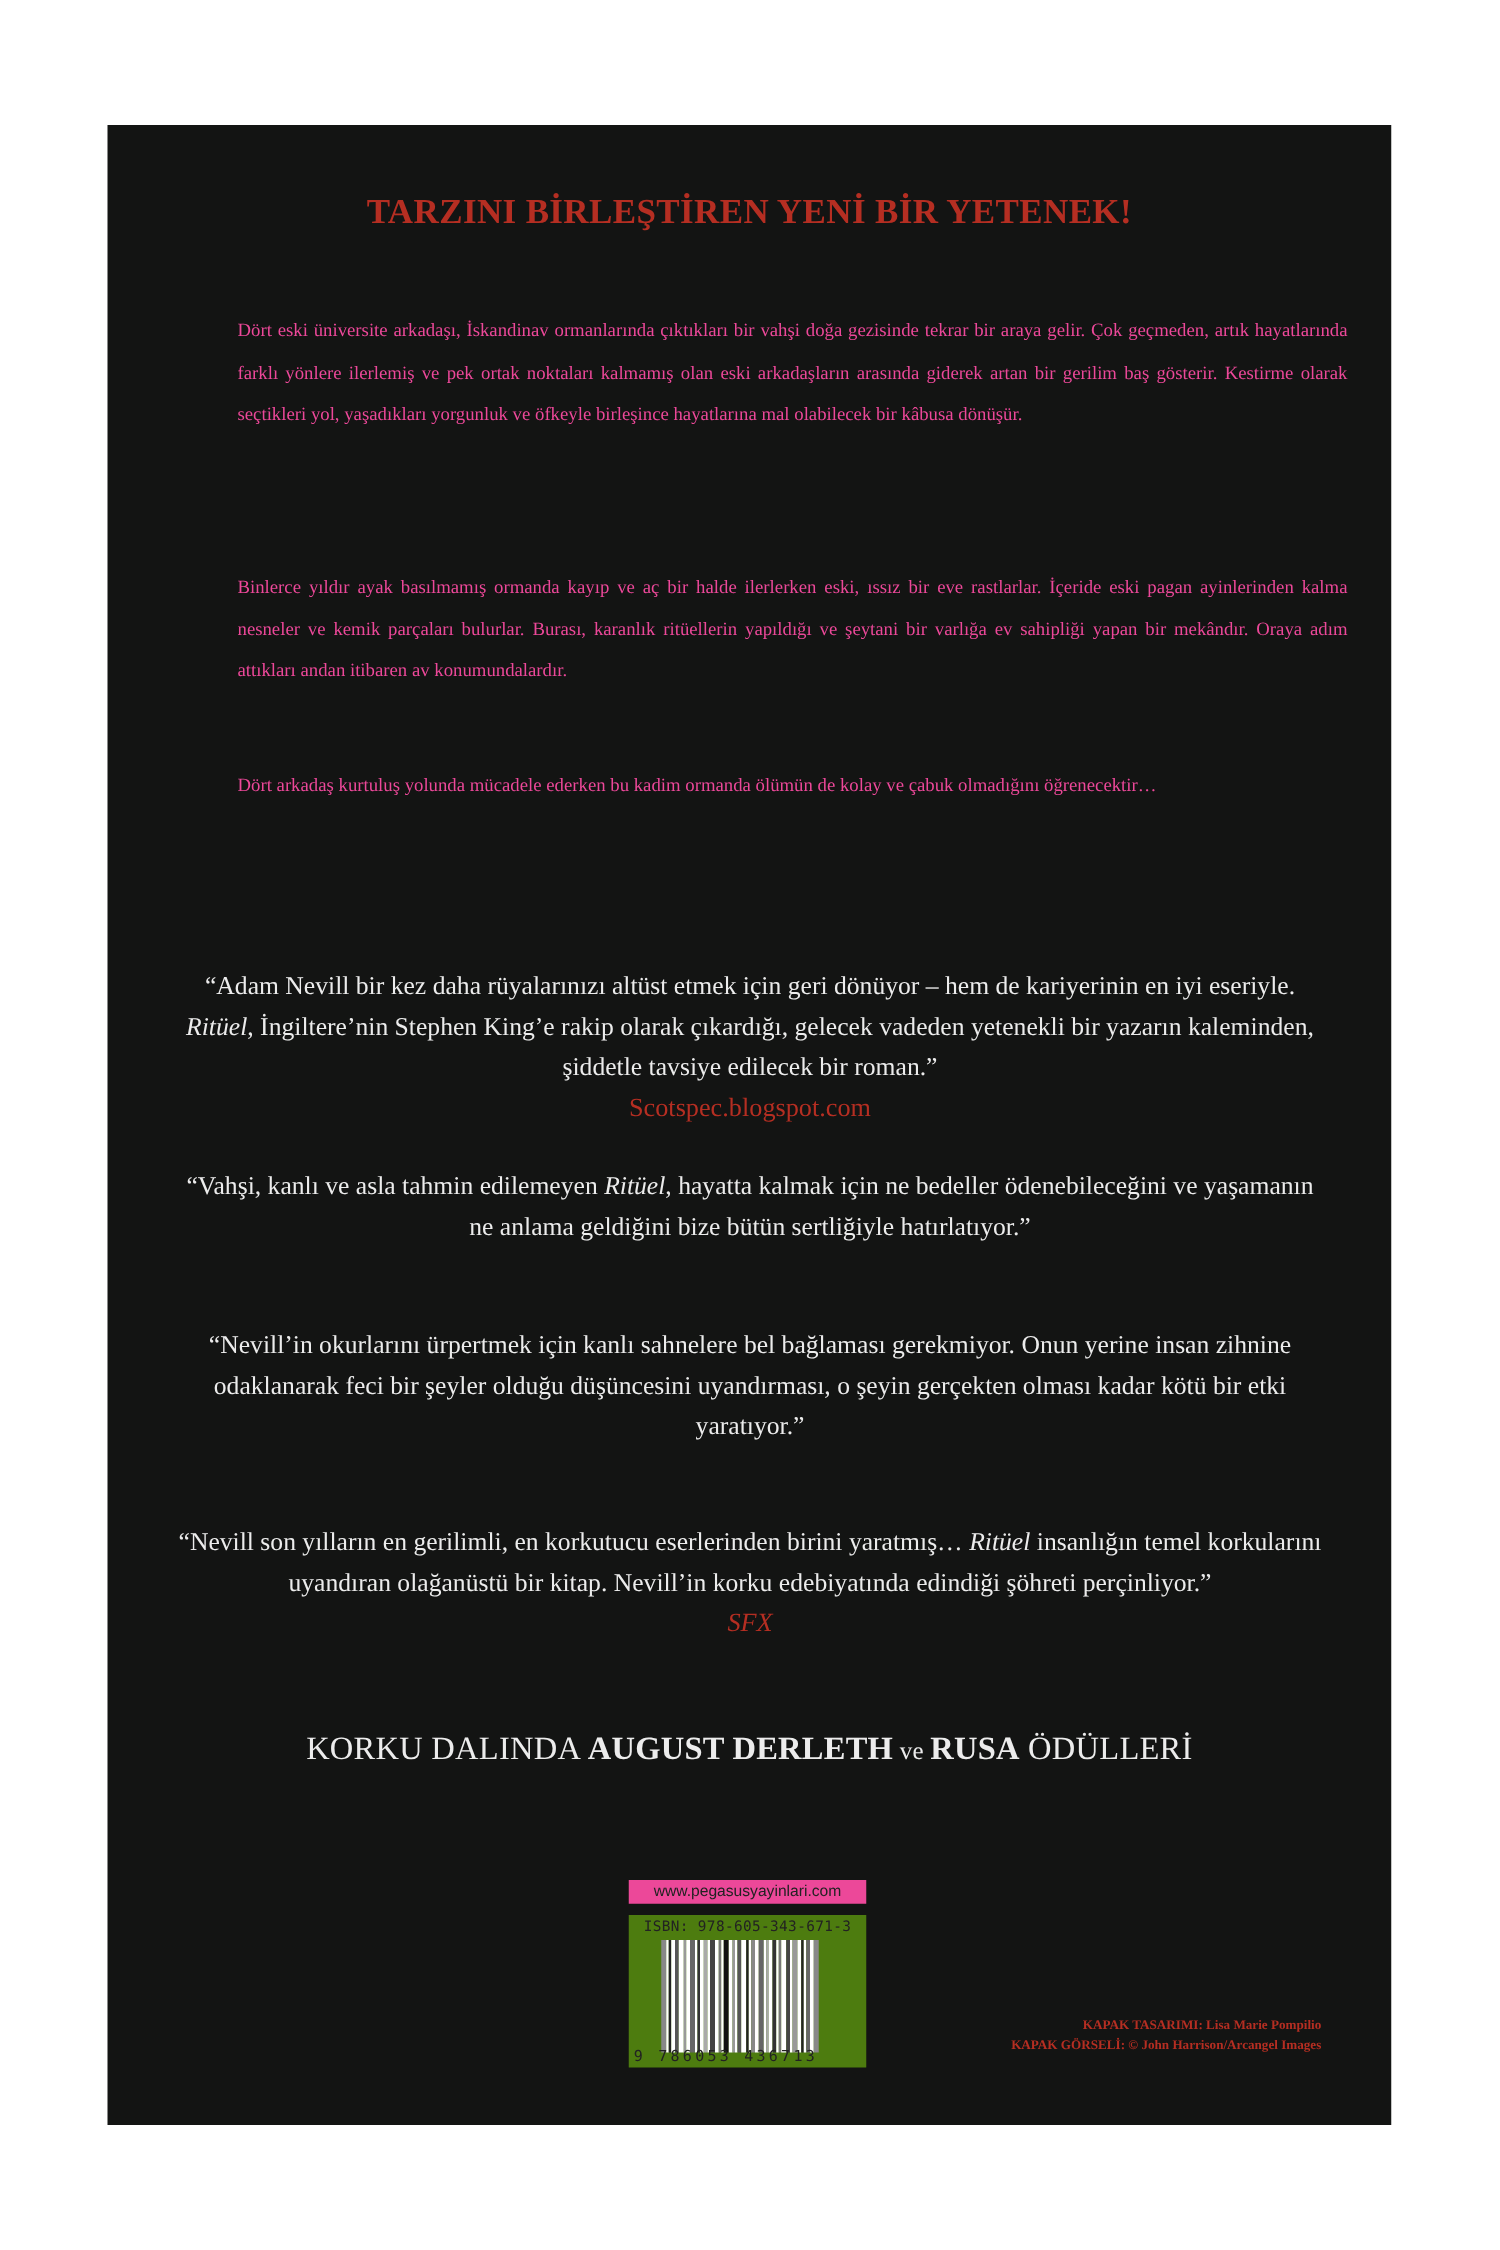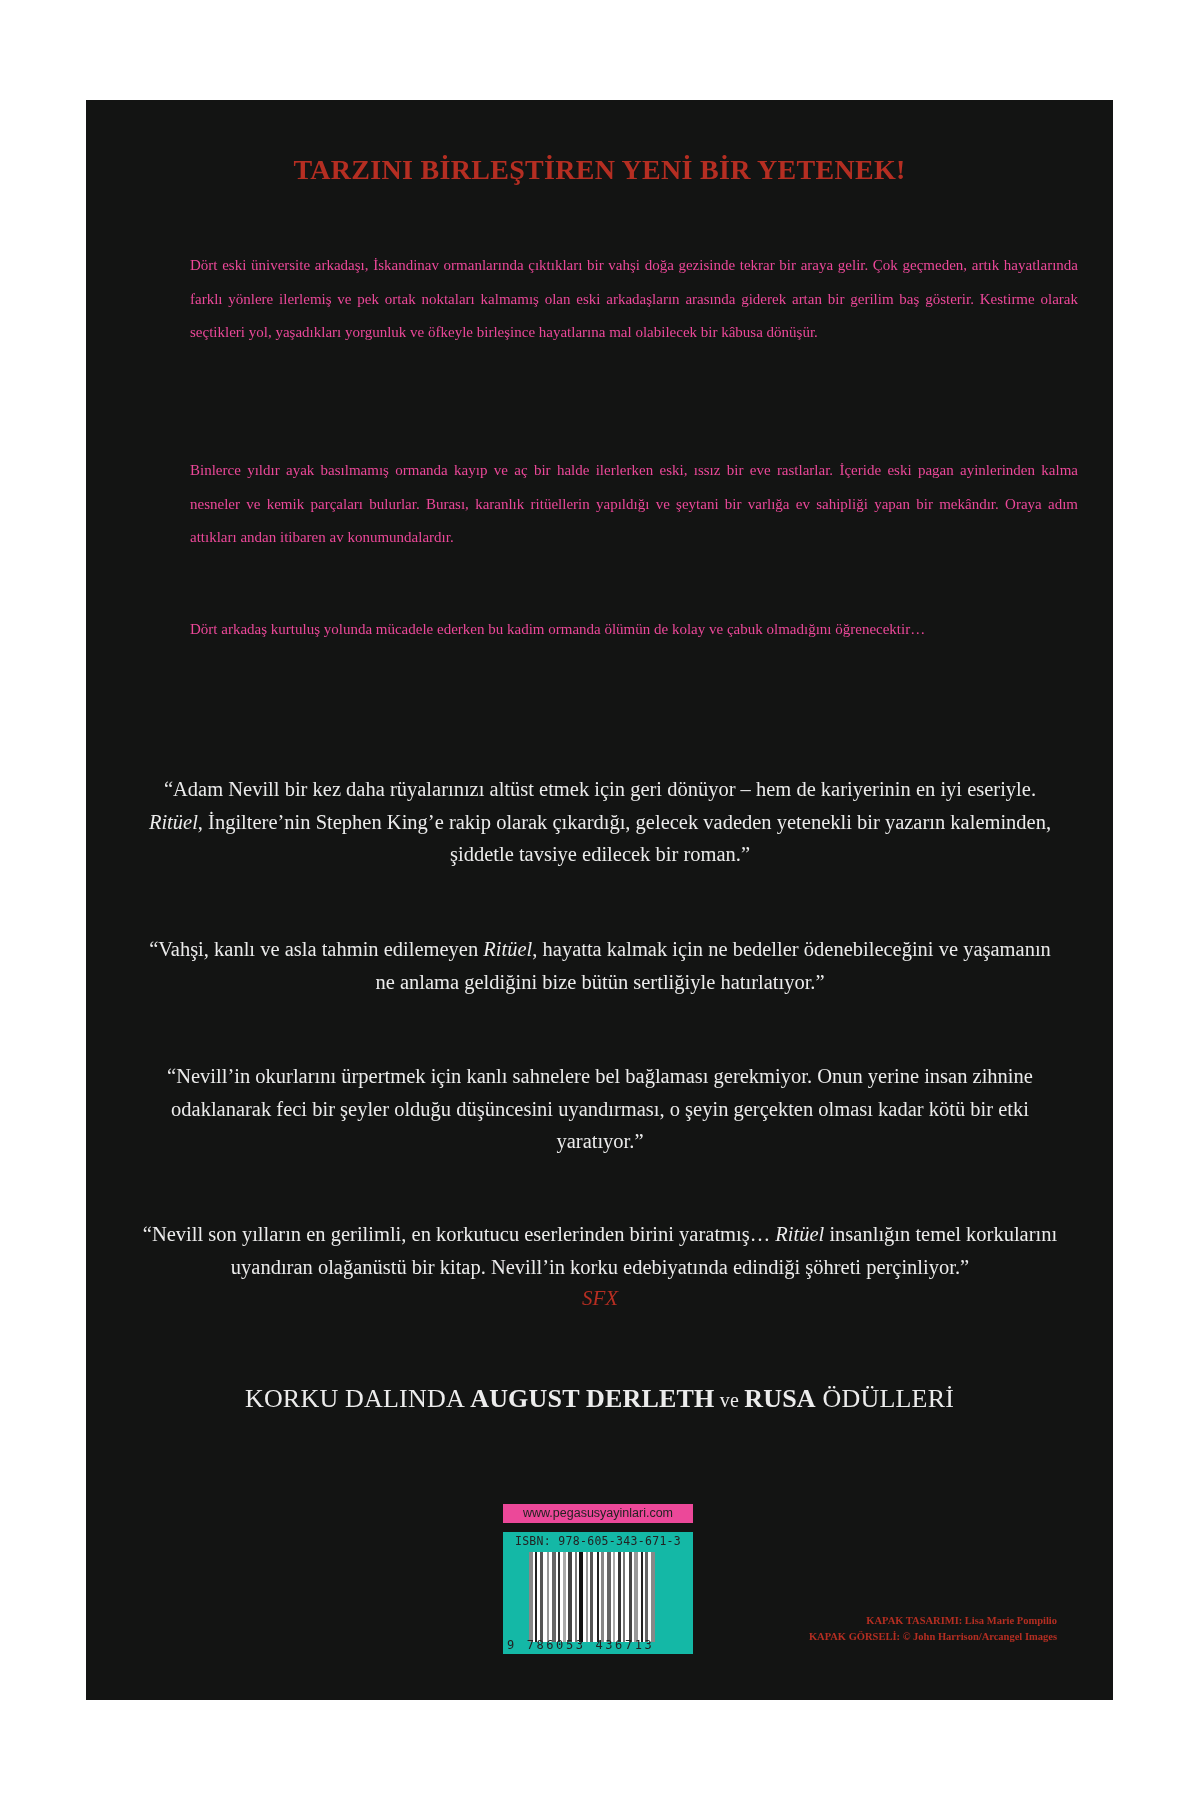--- a/index.html
+++ b/index.html
@@ -13,21 +13,21 @@
              text-align:justify;text-align-last:left;margin-left:34px;}
   .quote{left:140px;width:920px;color:#ececec;font-size:20.5px;line-height:32.5px;text-align:center;}
   .quote i{font-style:italic;}
   .attr{display:block;color:#b52e22;font-size:21px;line-height:30px;}
   .attr.it{font-style:italic;}
   .award{left:86px;width:1027px;text-align:center;color:#ececec;font-size:26px;top:1384px;letter-spacing:0.2px;}
   .award b{font-weight:bold;}
   .award .small{font-size:20px;}
   .url-box{left:503px;top:1504px;width:190px;height:19px;background:#ec4899;color:#222;
            font-family:"Liberation Sans","DejaVu Sans",sans-serif;font-size:12.5px;line-height:19px;text-align:center;}
-  .isbn-box{left:503px;top:1532px;width:190px;height:122px;background:#14b8a6;}
+  .isbn-box{left:503px;top:1532px;width:190px;height:122px;background:#4d7c0f;}
   .isbn-label{position:absolute;left:4px;top:2px;width:182px;text-align:center;
               font-family:"DejaVu Sans Mono","Liberation Mono",monospace;font-size:11.5px;color:#222;letter-spacing:0.3px;}
   .bars{position:absolute;left:26px;top:20px;width:150px;height:90px;display:flex;align-items:stretch;}
   .bars span{display:block;height:100%;}
   .bar-digits{position:absolute;left:4px;bottom:2px;width:182px;
               font-family:"DejaVu Sans Mono","Liberation Mono",monospace;font-size:12px;color:#222;letter-spacing:2.6px;background:transparent;}
   .credits{left:752px;width:305px;top:1613px;color:#b52e22;font-size:10.5px;line-height:16px;text-align:right;font-weight:bold;}
   .credits .line{display:block;}
 </style>
 </head>
@@ -38,20 +38,21 @@
 <div class="abs heading">
   <div>TARZINI BİRLEŞTİREN YENİ BİR YETENEK!</div>
 </div>
 
 <div class="abs body-text" style="top:249px;">Dört eski üniversite arkadaşı, İskandinav ormanlarında çıktıkları bir vahşi doğa gezisinde tekrar bir araya gelir. Çok geçmeden, artık hayatlarında farklı yönlere ilerlemiş ve pek ortak noktaları kalmamış olan eski arkadaşların arasında giderek artan bir gerilim baş gösterir. Kestirme olarak seçtikleri yol, yaşadıkları yorgunluk ve öfkeyle birleşince hayatlarına mal olabilecek bir kâbusa dönüşür.</div>
 <div class="abs body-text" style="top:454px;">Binlerce yıldır ayak basılmamış ormanda kayıp ve aç bir halde ilerlerken eski, ıssız bir eve rastlarlar. İçeride eski pagan ayinlerinden kalma nesneler ve kemik parçaları bulurlar. Burası, karanlık ritüellerin yapıldığı ve şeytani bir varlığa ev sahipliği yapan bir mekândır. Oraya adım attıkları andan itibaren av konumundalardır.</div>
 <div class="abs body-text" style="top:613px;">Dört arkadaş kurtuluş yolunda mücadele ederken bu kadim ormanda ölümün de kolay ve çabuk olmadığını öğrenecektir…</div>
 
 <div class="abs quote" style="top:773px;">
   <span>“Adam Nevill bir kez daha rüyalarınızı altüst etmek için geri dönüyor – hem de kariyerinin en iyi eseriyle. </span><i>Ritüel</i><span>, İngiltere’nin Stephen King’e rakip olarak çıkardığı, gelecek vadeden yetenekli bir yazarın kaleminden, şiddetle tavsiye edilecek bir roman.”</span>
+  <span class="attr">Scotspec.blogspot.com</span>
 </div>
 
 <div class="abs quote" style="top:933px;">
   <span>“Vahşi, kanlı ve asla tahmin edilemeyen </span><i>Ritüel</i><span>, hayatta kalmak için ne bedeller ödenebileceğini ve yaşamanın ne anlama geldiğini bize bütün sertliğiyle hatırlatıyor.”</span>
 </div>
 
 <div class="abs quote" style="top:1060px;">
   <span>“Nevill’in okurlarını ürpertmek için kanlı sahnelere bel bağlaması gerekmiyor. Onun yerine insan zihnine odaklanarak feci bir şeyler olduğu düşüncesini uyandırması, o şeyin gerçekten olması kadar kötü bir etki yaratıyor.”</span>
 </div>
 

